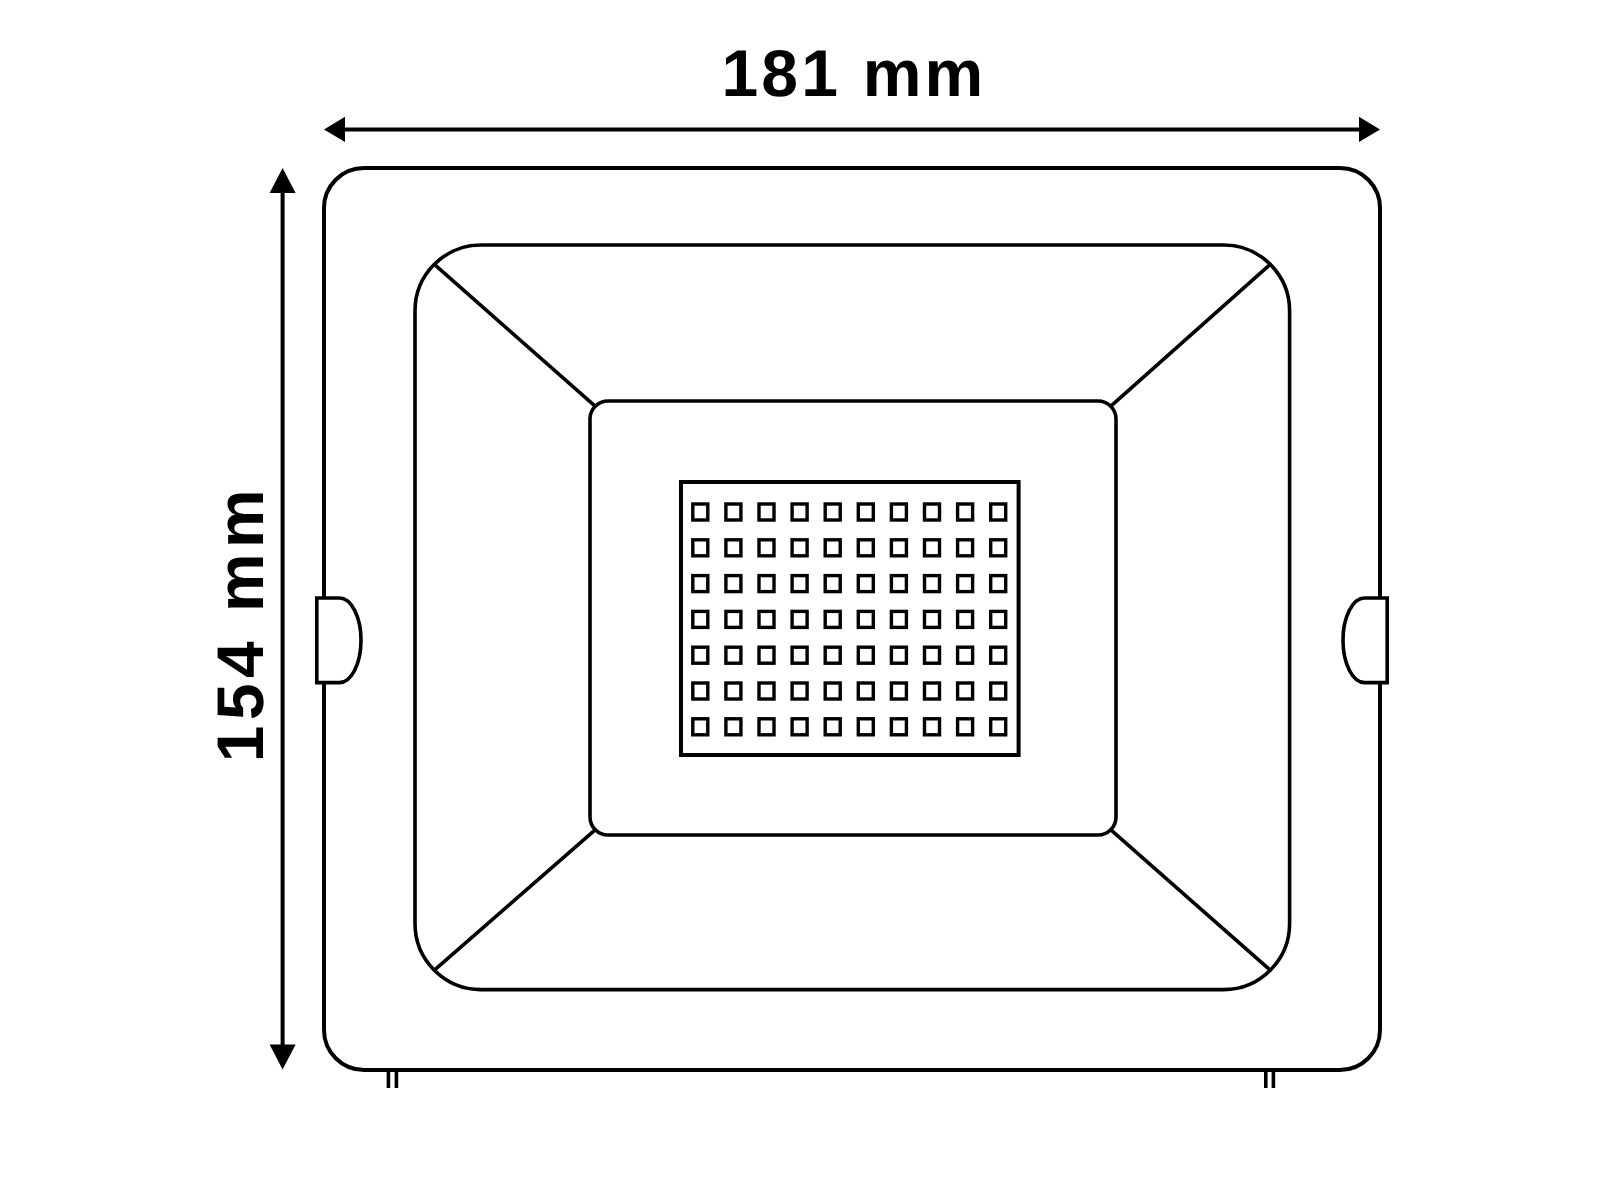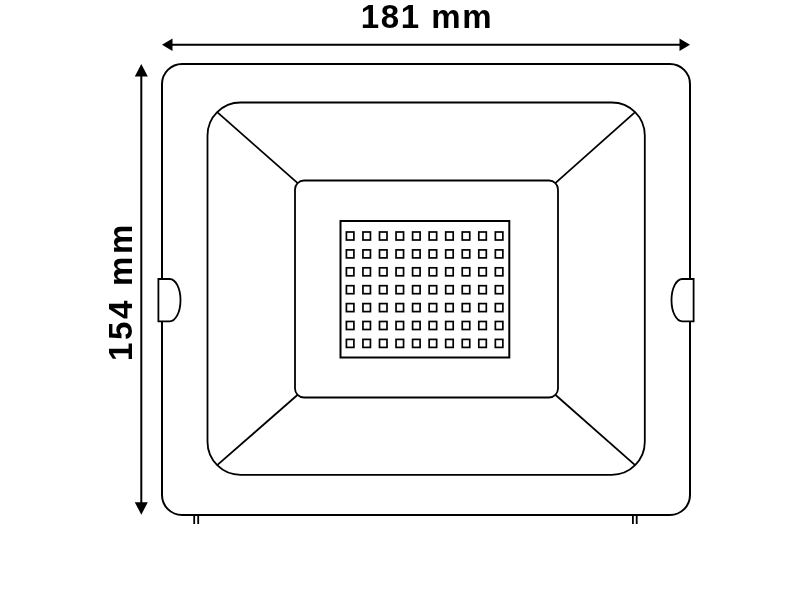--- a/index.html
+++ b/index.html
@@ -1,16 +1,16 @@
 <!DOCTYPE html>
 <html><head>
 <meta charset="utf-8">
 <style>
   html,body{margin:0;padding:0;background:#ffffff;}
-  .stage{width:800px;height:524px;position:relative;overflow:hidden;background:#fff;}
+  .stage{width:800px;height:524px;position:relative;overflow:hidden;background:#fff;margin-top:20px;}
   text{font-family:"Liberation Sans",sans-serif;font-weight:bold;fill:#000;}
 </style>
 </head>
 <body>
 <div class="stage">
 <svg width="800" height="600" viewBox="0 0 800 600" xmlns="http://www.w3.org/2000/svg">
 
   <rect x="0" y="0" width="800" height="600" fill="#ffffff"></rect>
 
   <text x="427" y="28" font-size="33" letter-spacing="1.6" text-anchor="middle">181 mm</text>

